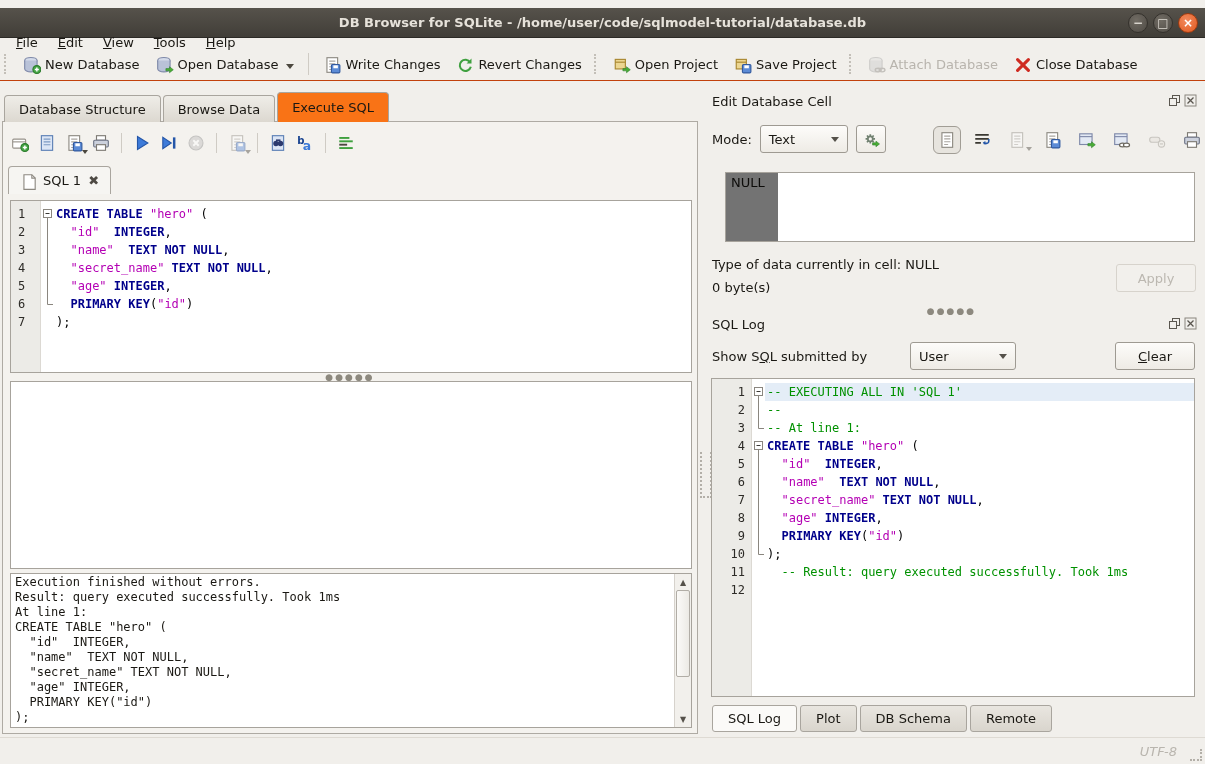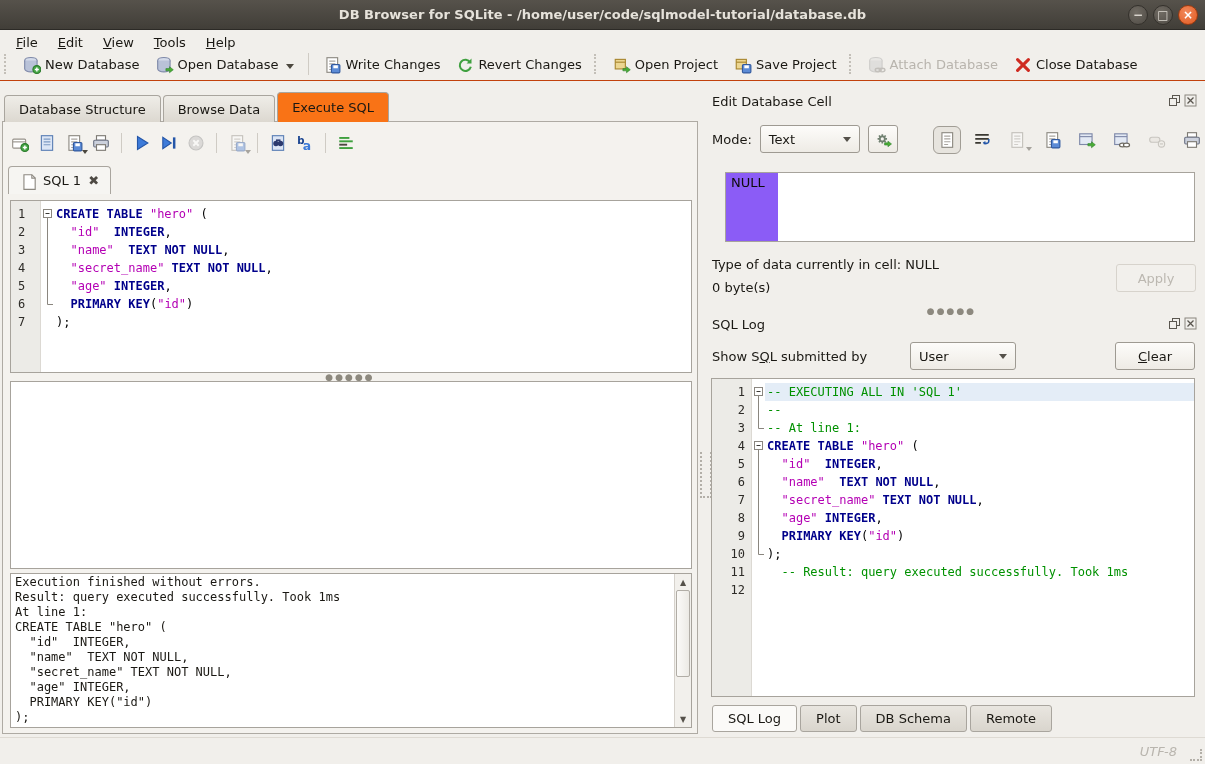--- a/index.html
+++ b/index.html
@@ -1,21 +1,21 @@
 <!DOCTYPE html>
 <html><head>
 <meta charset="utf-8">
 <style>
   html,body{margin:0;padding:0;background:#c9c5bf;}
   *{box-sizing:border-box;}
   .window{position:relative;width:1205px;height:764px;background:#f1efeb;overflow:hidden;
           font-family:"DejaVu Sans",sans-serif;font-size:13px;color:#1a1813;}
 
   
-  .titlebar{position:absolute;top:0;left:0;right:0;height:30px;
+  .titlebar{position:absolute;top:8px;left:0;right:0;height:30px;
             background:linear-gradient(#56524b,#413e38);border-bottom:1px solid #2c2a26;
             display:flex;align-items:center;justify-content:center;
             color:#e6e2da;font-weight:bold;font-size:13px;}
   .win-controls{position:absolute;right:7px;top:5px;display:flex;gap:5px;}
   .win-btn{width:20px;height:20px;border-radius:50%;display:flex;align-items:center;justify-content:center;
            font-size:12px;line-height:1;color:#ddd9d1;background:radial-gradient(circle at 40% 35%,#716c64,#4e4a44);
            border:1px solid #34312c;}
   .win-btn.close{background:radial-gradient(circle at 40% 35%,#f28a5d,#e0591f);border-color:#9c3a10;color:#fff;}
 
   
@@ -100,21 +100,21 @@
   .combo{display:flex;align-items:center;justify-content:space-between;padding:4px 8px;
          background:linear-gradient(#fdfcfa,#eeebe5);border:1px solid #9e9a92;border-radius:3px;height:28px;}
   .combo .darr{border-top-color:#55514a;}
   .icon-btn{width:30px;height:28px;border:1px solid #9e9a92;border-radius:3px;
             background:linear-gradient(#fdfcfa,#eeebe5);display:flex;align-items:center;justify-content:center;}
   .cell-toolbar{position:absolute;top:33px;left:234px;right:2px;height:30px;display:flex;align-items:center;gap:17px;}
   .cicon{position:relative;width:18px;height:18px;}
   .cicon.pressed{outline:1px solid #a19d95;outline-offset:4px;background:#e7e4de;box-shadow:0 0 0 4px #e7e4de;border-radius:1px;}
   .cicon.disabled{opacity:.45;}
   .cell-box{position:absolute;top:80px;left:21px;right:4px;height:70px;background:#fff;border:1px solid #a7a39c;}
-  .null-block{position:absolute;left:0;top:0;bottom:0;width:52px;background:#8b5cf6;
+  .null-block{position:absolute;left:0;top:0;bottom:0;width:52px;background:#737373;
               font-size:13px;padding:2px 5px;color:#0d0c0a;}
   .type-info{position:absolute;top:165px;left:8px;font-size:13px;}
   .size-info{position:absolute;top:188px;left:8px;font-size:13px;}
   .btn{display:flex;align-items:center;justify-content:center;height:28px;
        background:linear-gradient(#fdfcfa,#eeebe5);border:1px solid #9e9a92;border-radius:3px;font-size:13px;}
   .btn.disabled{background:#f2f0ec;border-color:#d7d3cc;color:#bcb8b1;}
   #apply-btn{position:absolute;top:172px;left:412px;width:80px;}
   .filter-row{position:absolute;top:249px;left:8px;right:4px;height:30px;display:flex;align-items:center;}
   #user-combo{position:absolute;left:198px;width:106px;}
   #clear-btn{position:absolute;right:0;width:80px;}
@@ -430,21 +430,21 @@
             <rect x="1.5" y="4.5" width="7" height="7" fill="#f1efeb" stroke="#5a564f"></rect>
           </svg></span>
       <span class="dock-btn" id="close1"><svg width="13" height="13" viewBox="0 0 13 13">
             <rect x="1" y="1" width="11" height="11" fill="none" stroke="#8a867f"></rect>
             <path d="M3.5 3.5l6 6M9.5 3.5l-6 6" stroke="#5a564f" stroke-width="1.3"></path>
           </svg></span>
     </div>
 
     <div class="mode-row">
       <span>Mode:</span>
-      <div class="combo" style="width:100px">
+      <div class="combo" style="width:88px">
         <span>Text</span>
         <span class="darr"></span>
       </div>
       <div class="icon-btn">
         <span class="ic" id="gear-icon">
             <svg width="18" height="18" viewBox="0 0 16 16">
               <circle cx="6.5" cy="7" r="2.2" fill="none" stroke="#708070" stroke-width="1.5"></circle>
               <g stroke="#708070" stroke-width="1.5">
                 <path d="M6.5 2.8v1.7M6.5 9.5v1.7M2.3 7h1.7M9 7h1.7M3.5 4l1.2 1.2M8.3 8.8L9.5 10M9.5 4L8.3 5.2M4.7 8.8L3.5 10"></path>
               </g>

